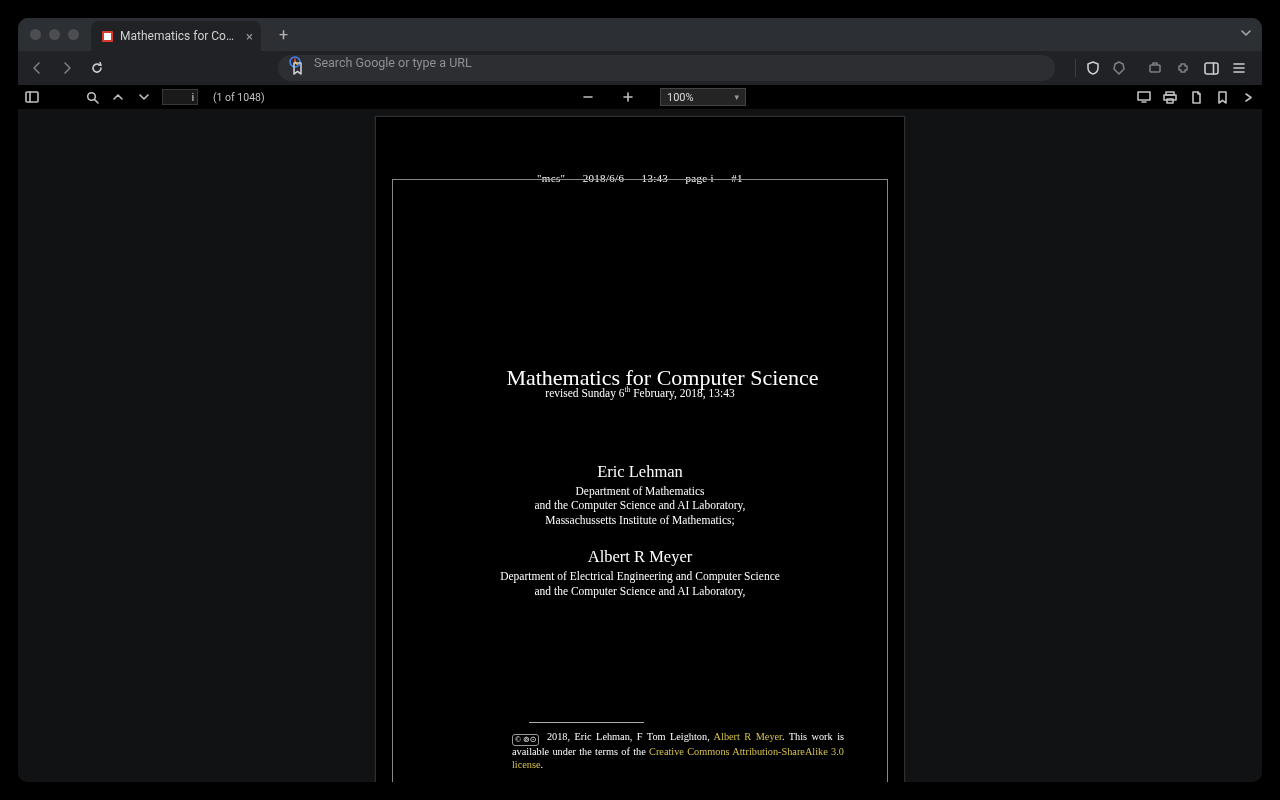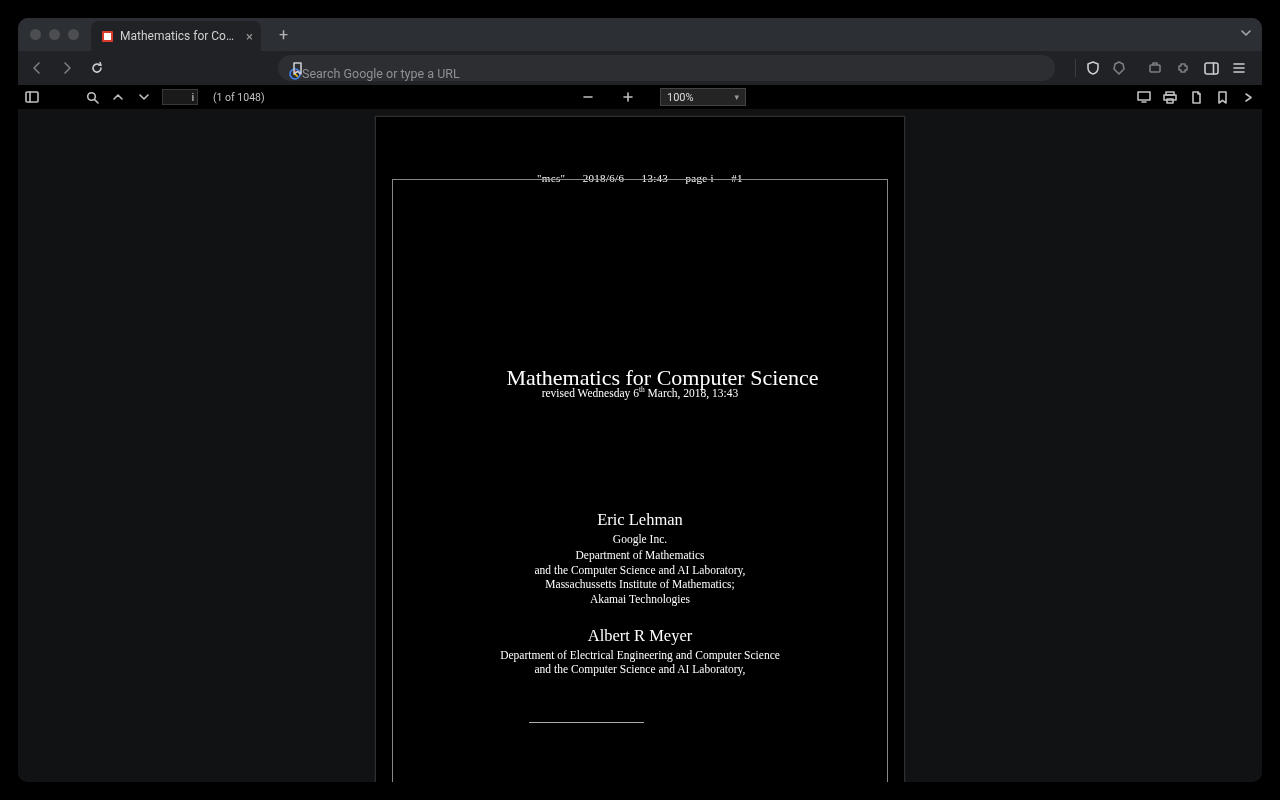--- a/index.html
+++ b/index.html
@@ -35,22 +35,22 @@
   .chev-down { position:absolute; right:10px; top:9px; color:#a5a8ad; }
   
   .urlbar {
     height:34px; background:#202225; display:flex; align-items:center;
     padding:0 10px; gap:12px;
   }
   .nav-ico { width:18px; height:18px; display:flex; align-items:center; justify-content:center; color:#7a7d82; }
   .nav-ico.enabled { color:#c8cbd0; }
   .omnibox {
     flex:1; margin:0 40px 0 160px; height:26px; background:#2c2e31;
-    border-radius:14px; display:flex; align-items:flex-end; padding:0 10px;
-    gap:0; color:#8d9095; font-size:12.5px;
+    border-radius:14px; display:flex; align-items:flex-start; padding:0 10px;
+    gap:12px; color:#8d9095; font-size:12.5px;
   }
   .shield-row { display:flex; align-items:center; gap:8px; padding-right:6px; margin-left:-32px; }
   .ext-row { display:flex; align-items:center; gap:10px; margin-left:auto; padding-right:4px; }
   .vline { width:1px; height:18px; background:#3a3d41; }
   .bookmark-left { position:absolute; left:270px; }
   
   .pdfbar {
     height:24px; background:#000; display:flex; align-items:center;
     padding:0 6px; color:#c0c0c0; font-size:11px;
   }
@@ -78,21 +78,21 @@
     box-shadow:0 0 0 1px rgba(255,255,255,.03);
     position:relative;
     font-family:"Times New Roman",Times,serif;
     color:#fff;
   }
   .crop { position:absolute; inset:62px 16px 18px 16px; border:1px solid #888; }
   .runhead { position:absolute; top:55px; width:100%; text-align:center; font-size:11px; letter-spacing:.3px; }
   .doc-title { position:absolute; top:248px; width:100%; text-align:center; font-size:22px;padding-left:45px; }
   .doc-sub { position:absolute; top:268px; width:100%; text-align:center; font-size:11.5px; }
   sup { font-size:.65em; vertical-align:super; }
-  .authors { position:absolute; top:345px; width:100%; text-align:center;margin-top:48px; }
+  .authors { position:absolute; top:345px; width:100%; text-align:center; }
   .aname { font-size:16.5px; margin-top:20px; }
   .aname.first { margin-top:0; }
   .aaffil { font-size:11.5px; line-height:1.25; margin-top:2px; }
   .hr { position:absolute; left:153px; right:260px; top:605px; border-top:1px solid #aaa; }
   .copy { position:absolute; left:136px; right:60px; top:614px; font-size:10.3px; text-align:justify; line-height:1.25;}
   .cc { display:inline-block; vertical-align:-2px; border:1px solid #999; border-radius:3px; padding:0 2px; font-size:8px; margin-right:3px; letter-spacing:0; }
   .lk { color:#d6c24a; }
   
   svg { stroke:currentColor; stroke-width:1.6; fill:none; stroke-linecap:round; stroke-linejoin:round; }
 </style>
@@ -276,38 +276,39 @@
     </div>
   </div>
 
   <div class="viewer">
     <div class="page">
       <div class="runhead">"mcs"  —  2018/6/6  —  13:43  —  page  i  —  #1</div>
       <div class="crop"></div>
 
       <div class="doc-title">Mathematics for Computer Science</div>
       <div class="doc-sub">
-        <span>revised Wednesday 6</span><sup>th</sup><span> March, 2018, 13:43</span>
+        <span>revised Sunday 6</span><sup>th</sup><span> February, 2018, 13:43</span>
       </div>
 
       <div class="authors">
         <div class="aname first">Eric Lehman</div>
-        <div class="aaffil">Google Inc.</div>
 
         <div class="aaffil">
           <div>Department of Mathematics</div>
           <div>and the Computer Science and AI Laboratory,</div>
           <div>Massachussetts Institute of Mathematics;</div>
-          <div>Akamai Technologies</div>
         </div>
 
         <div class="aname">Albert R Meyer</div>
         <div class="aaffil">
           <div>Department of Electrical Engineering and Computer Science</div>
           <div>and the Computer Science and AI Laboratory,</div>
         </div>
       </div>
 
       <div class="hr"></div>
+      <div class="copy">
+        <span class="cc">© ⊚⊙</span><span> 2018, Eric Lehman, F Tom Leighton, </span><span class="lk">Albert R Meyer</span><span>. This work is available under the terms of the </span><span class="lk">Creative Commons Attribution-ShareAlike 3.0 license</span><span>.</span>
+      </div>
     </div>
   </div>
 
 </div>
 
 </body></html>

